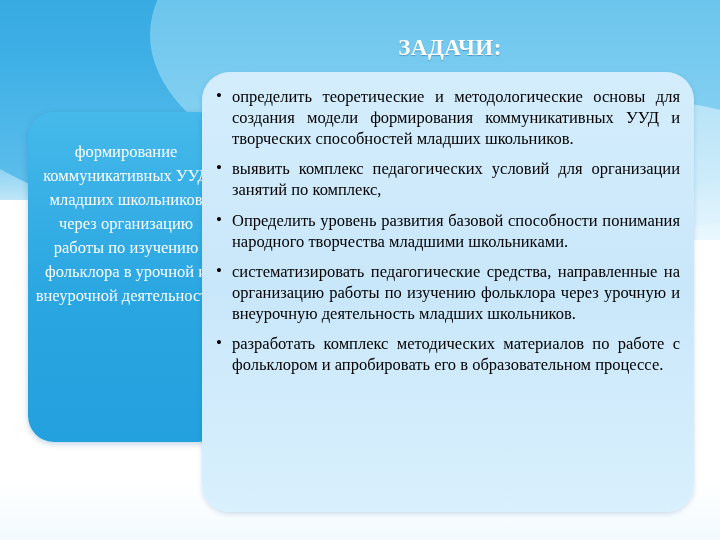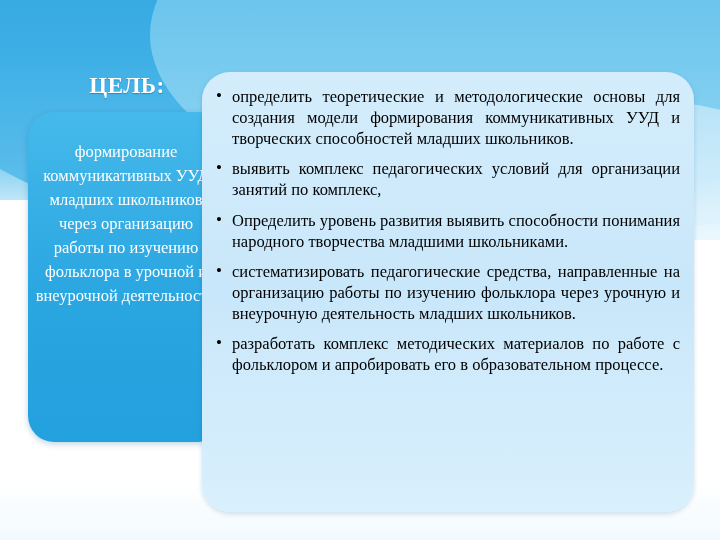--- a/index.html
+++ b/index.html
@@ -166,37 +166,37 @@
 
 <div class="slide">
 
   <div class="bg-top"></div>
   <div class="bg-arc1"></div>
   <div class="bg-arc2"></div>
   <div class="bg-wave"></div>
   <div class="bg-bottom"></div>
   <div class="bg-bottom-tint"></div>
 
-  <div class="goal-title">ЦЕЛЬ:</div>
   <div class="goal-box"></div>
   <div class="goal-text">формирование коммуникативных УУД младших школьников через организацию работы по изучению фольклора в урочной и внеурочной деятельности</div>
 
+  <div class="tasks-title">ЗАДАЧИ:</div>
   <div class="tasks-box"></div>
   <ul class="tasks-list">
     <li class="task-item">
       <span class="bullet">•</span>
       <span>определить теоретические и методологические основы для создания модели формирования коммуникативных УУД и творческих способностей младших школьников.</span>
     </li>
     <li class="task-item">
       <span class="bullet">•</span>
       <span>выявить комплекс педагогических условий для организации занятий по комплекс,</span>
     </li>
     <li class="task-item">
       <span class="bullet">•</span>
-      <span>Определить уровень развития выявить способности понимания народного творчества младшими школьниками.</span>
+      <span>Определить уровень развития базовой способности понимания народного творчества младшими школьниками.</span>
     </li>
     <li class="task-item">
       <span class="bullet">•</span>
       <span>систематизировать педагогические средства, направленные на организацию работы по изучению фольклора через урочную и внеурочную деятельность младших школьников.</span>
     </li>
     <li class="task-item">
       <span class="bullet">•</span>
       <span>разработать комплекс методических материалов по работе с фольклором и апробировать его в образовательном процессе.</span>
     </li>
   </ul>

